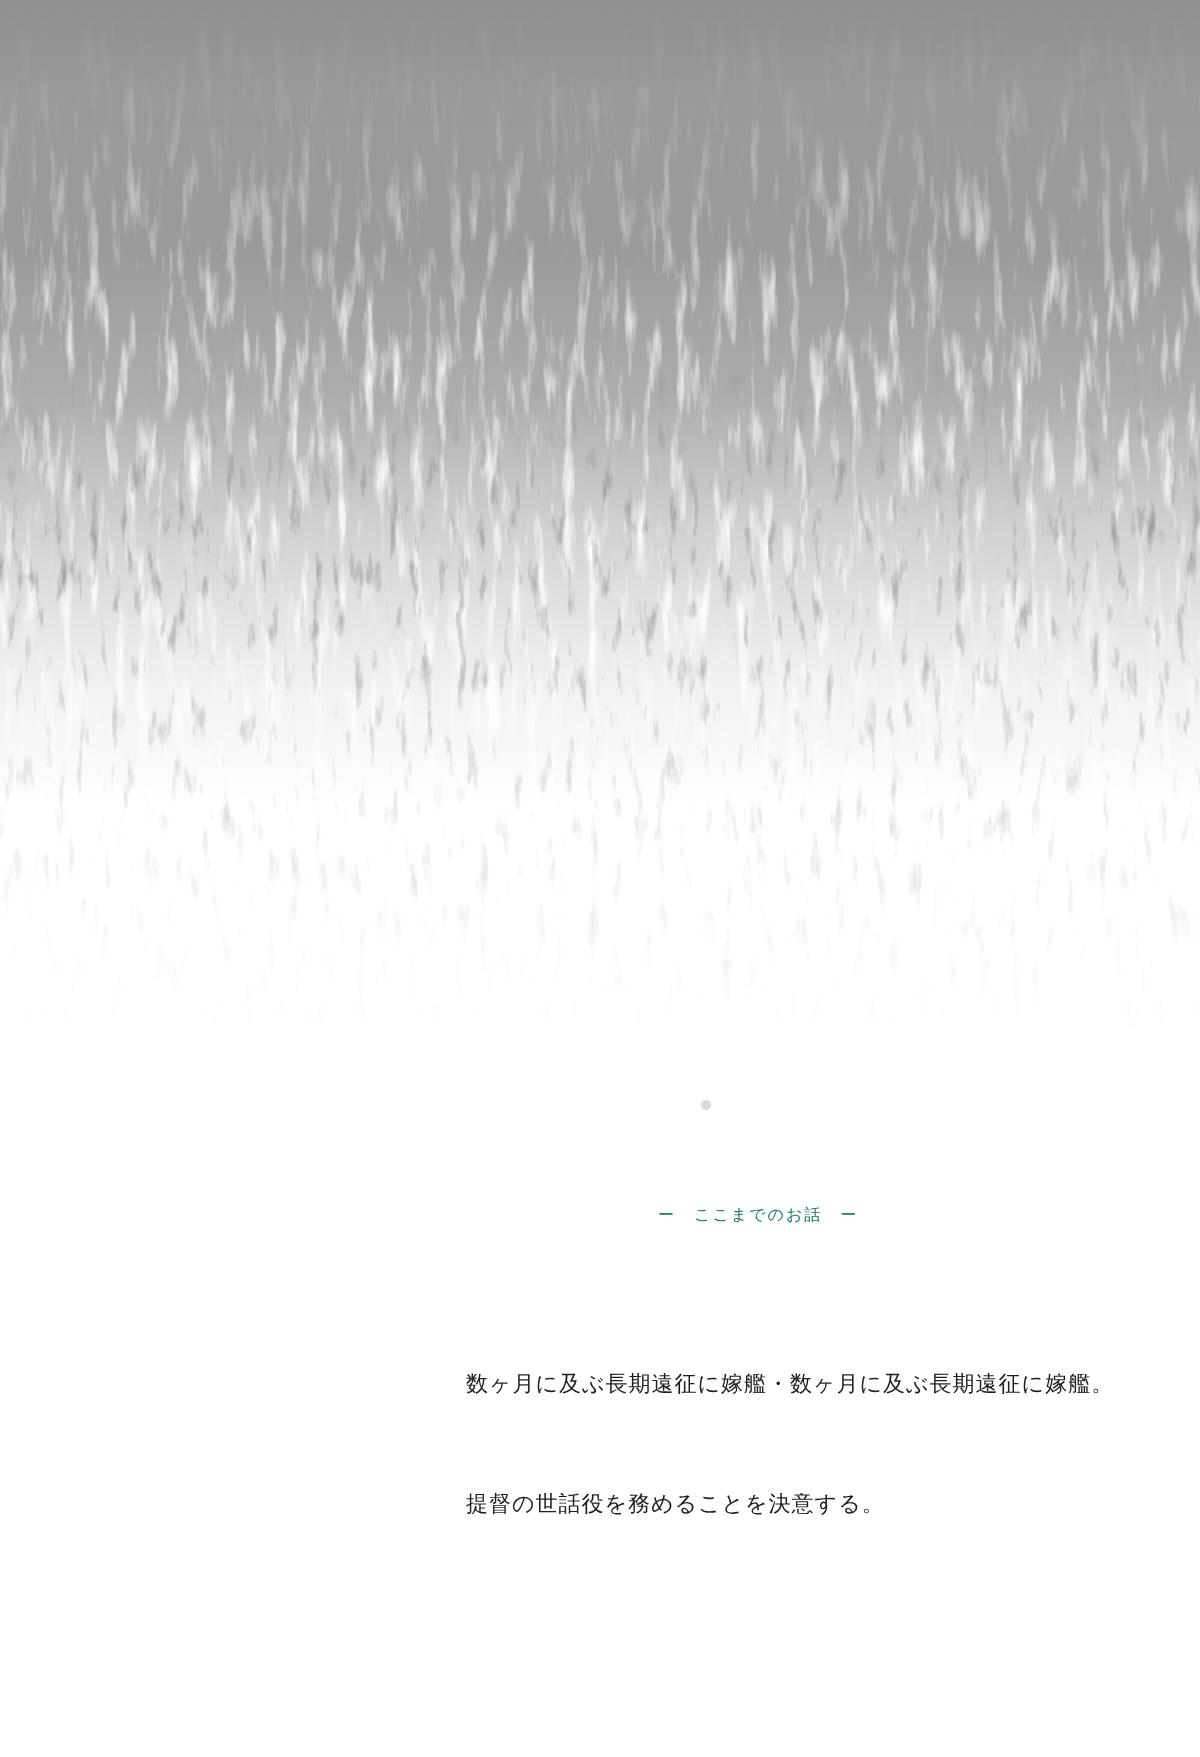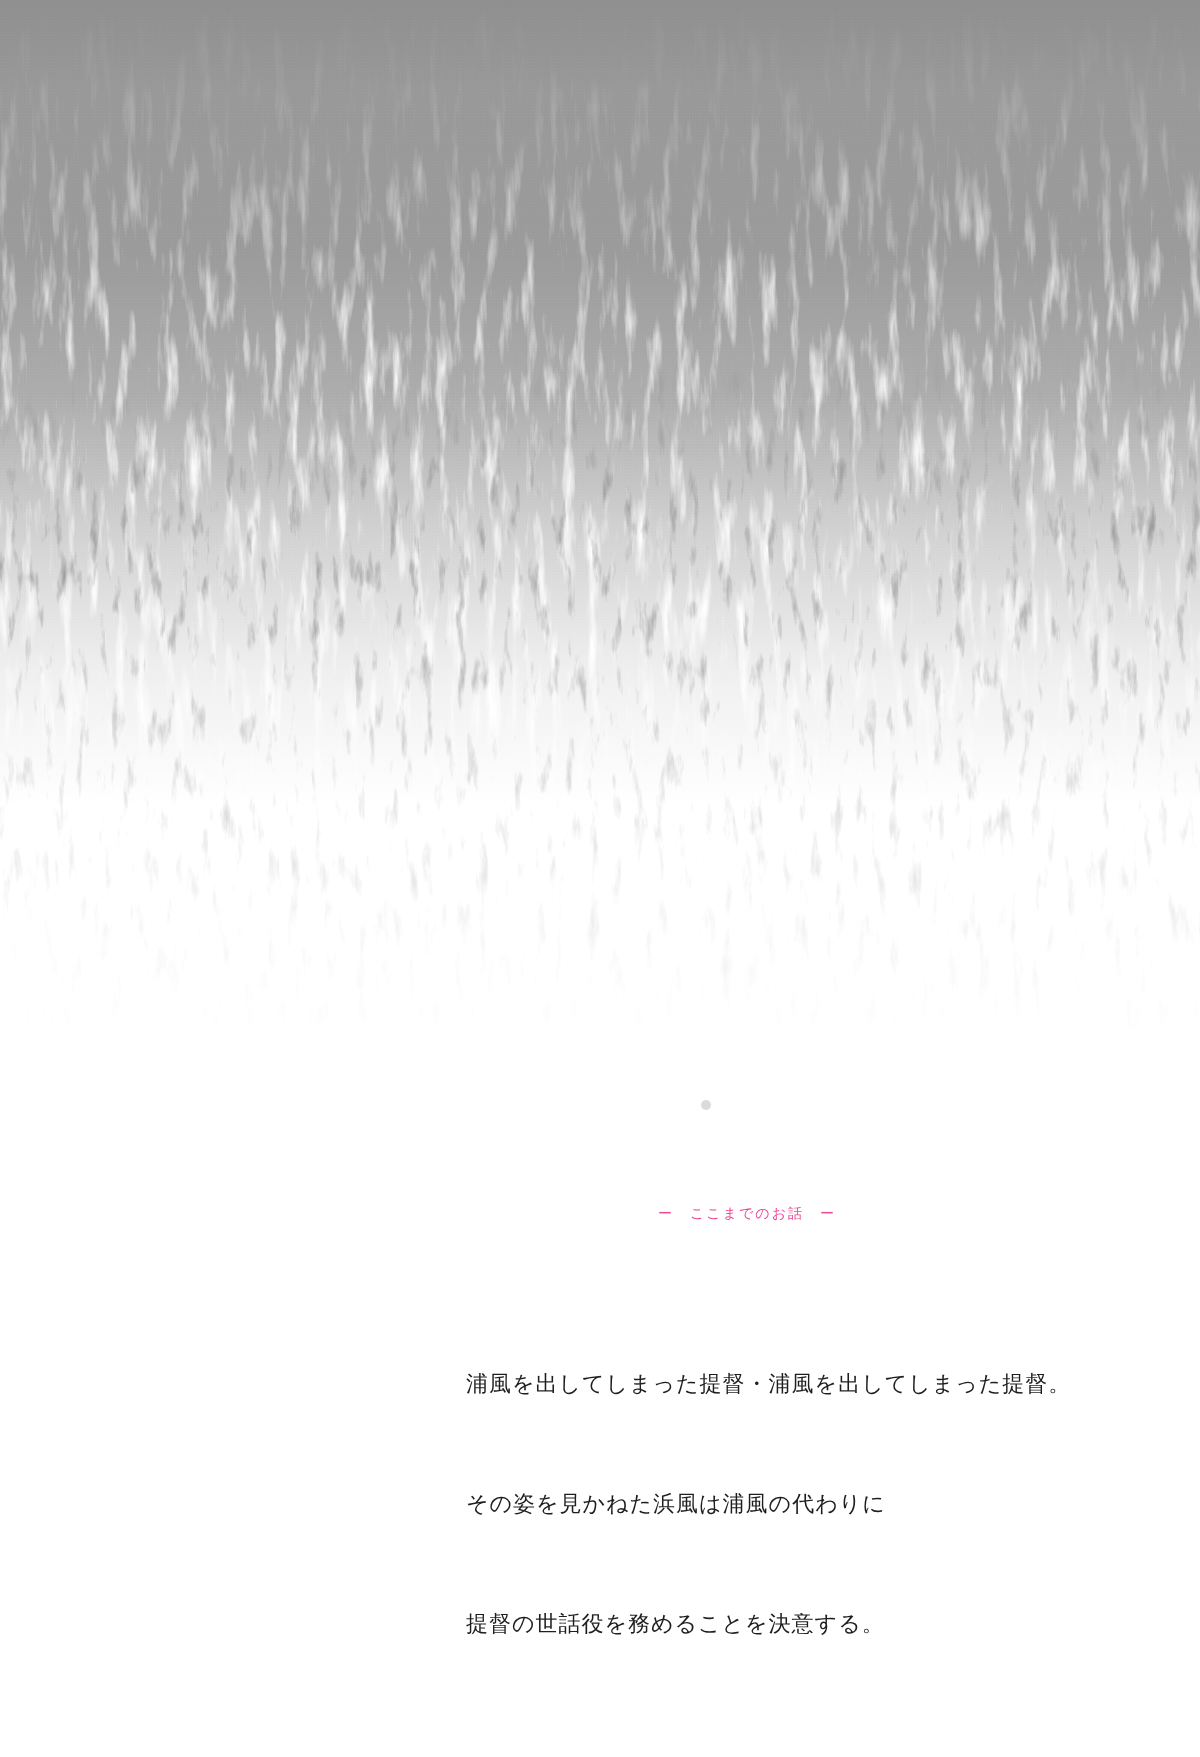--- a/index.html
+++ b/index.html
@@ -15,23 +15,23 @@
     position: absolute;
     top: 0; left: 0;
     width: 1200px;
     height: 1150px;
     pointer-events: none;
   }
   .section-heading {
     position: absolute;
     left: 658px;
     top: 1205px;
-    font-size: 14px;
+    font-size: 16px;
     font-weight: 500;
-    color: #ec4899;
+    color: #0f766e;
     letter-spacing: 2px;
     white-space: pre;
   }
   .story-block {
     position: absolute;
     left: 466px;
     top: 1284px;
     font-size: 22px;
     color: #1e1e1e;
     line-height: 40px;
@@ -122,20 +122,19 @@
         <rect x="0" y="0" width="1200" height="1150" filter="url(#whiteSpeckle)" mask="url(#mWhite)"></rect>
         <rect x="0" y="0" width="1200" height="1150" filter="url(#graySpeckle)" mask="url(#mGray)" opacity="0.85"></rect>
         <circle cx="706" cy="1105" r="5" fill="#bdbdbd" opacity="0.55"></circle>
       </g>
     </svg>
   </div>
 
   <div class="section-heading">ー　ここまでのお話　ー</div>
 
   <div class="story-block">
-    <div class="story-line">浦風を出してしまった提督・浦風を出してしまった提督。</div>
-    <div class="story-line">その姿を見かねた浜風は浦風の代わりに</div>
+    <div class="story-line">数ヶ月に及ぶ長期遠征に嫁艦・数ヶ月に及ぶ長期遠征に嫁艦。</div>
     <div class="story-line">提督の世話役を務めることを決意する。</div>
     
     
   </div>
 
 </div>
 
 </body></html>

